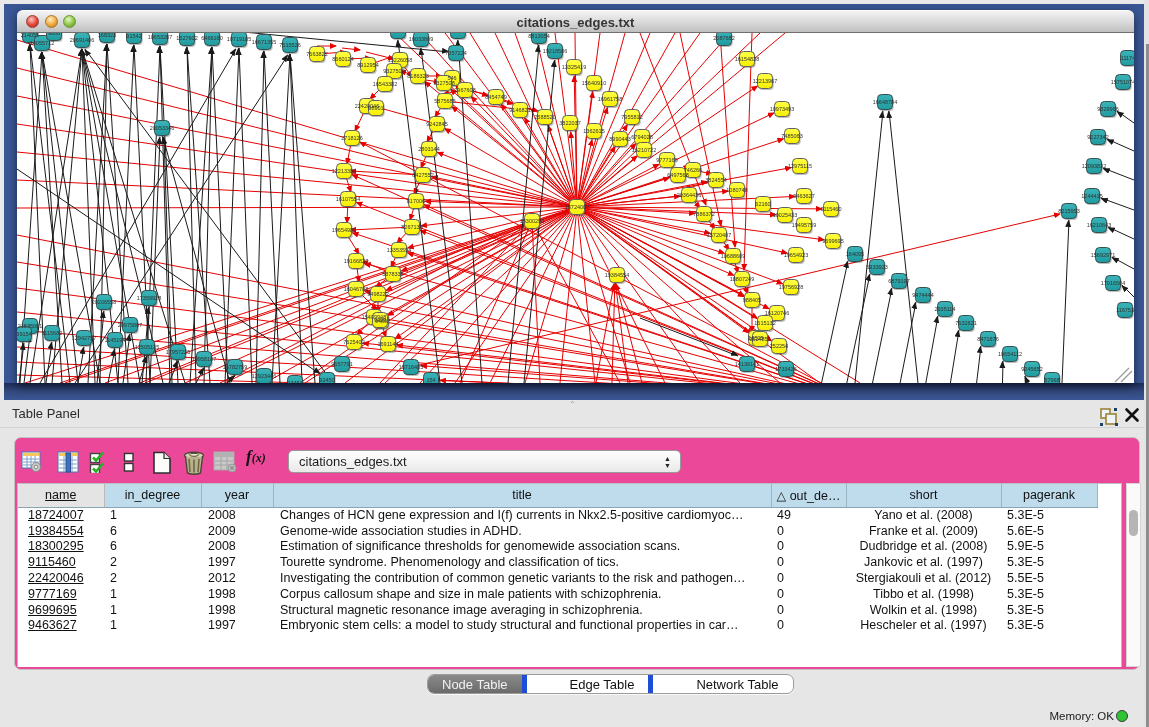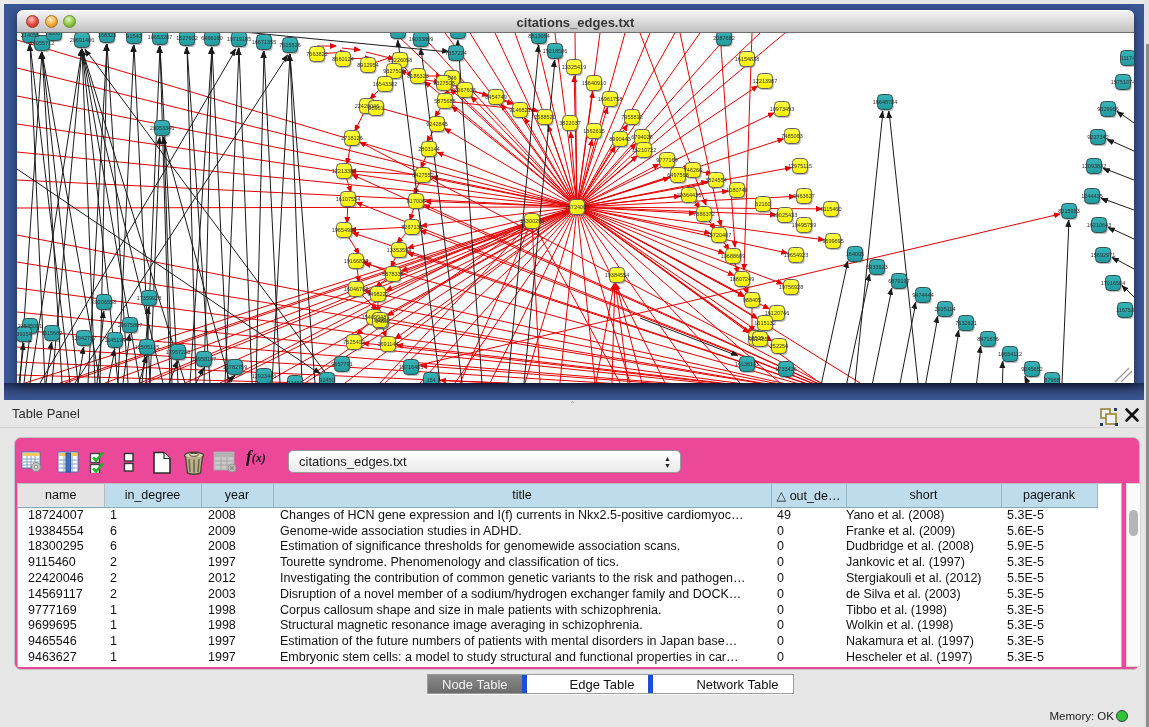--- a/index.html
+++ b/index.html
@@ -40,35 +40,35 @@
      font-size:13px; color:#1c1c1c; line-height:21px; padding-left:10px; }
   #combo .arr { position:absolute; right:9px; top:4px; font-size:7px; color:#222; line-height:7px; }
   
   #ttable { position:absolute; left:2px; top:45px; width:1105px; height:184px;
      background:#fff; border:1px solid #bdbdbd; border-bottom:none; overflow:hidden; }
   table { border-collapse:collapse; table-layout:fixed; width:1079px; font-size:12.5px; }
   th { background:#bedcec; border-right:1px solid #9ab4c4; border-bottom:1px solid #8aa6b6;
        font-weight:normal; color:#111; height:23px; font-size:12.5px; }
   th.c1 { background:#e4e4e4; border-right:1px solid #b9b9b9; }
   td { height:15.8px; color:#111; white-space:nowrap; overflow:hidden; padding:0; }
-  .c1 { width:86px; padding-left:10px; }
+  .c1 { width:86px; padding-left:10px;text-decoration:underline; }
   .c2 { width:97px; padding-left:6px; }
   .c3 { width:72px; padding-left:7px; }
   .c4 { width:498px; padding-left:7px;margin-left:31px; }
   .c5 { width:75px; padding-left:6px;margin-top:35px; }
-  .c6 { width:155px; text-align:left; }
+  .c6 { width:155px; text-align:center; }
   .c7 { width:96px; padding-left:6px; }
   th.c1,th.c2,th.c3,th.c4,th.c5,th.c6,th.c7 { padding:0; text-align:center; }
   #vscroll { position:absolute; left:1111px; top:45px; width:15px; height:184px;
      background:#fafafa; border:1px solid #d5d5d5; }
   #vthumb { position:absolute; left:2px; top:26px; width:9px; height:26px;
      background:#b5b5b5; border-radius:5px; }
   
   #tabs { position:absolute; left:427px; top:274px; height:20px; display:flex;
-     border:1px solid #9c9c9c; border-radius:0; overflow:hidden; background:#fff;
+     border:1px solid #9c9c9c; border-radius:7px; overflow:hidden; background:#fff;
      font-size:13px; box-shadow:0 1px 0 rgba(255,255,255,0.7); }
   .tab { padding:0 14px; line-height:19px; color:#111; }
   .tab.sel { background:linear-gradient(#8a8a8a,#6b6b6b); color:#f2f2f2; }
   .tab + .tab { border-left:5px solid #1d4ed8;padding-left:43px; }
   #mem { position:absolute; right:30px; top:310px; font-size:11.5px; color:#1a1a1a; }
   #memdot { position:absolute; right:16px; top:310px; width:12px; height:12px; border-radius:50%;
      background:#2ec433; border:1px solid #3c3c3c; }
   #notch { position:absolute; left:569px; top:0px; color:#9a9a9a; font-size:8px; }
 </style></head>
 <body>
@@ -912,53 +912,35 @@
 <tr>
                 <td class="c1">22420046</td>
                 <td class="c2">2</td>
                 <td class="c3">2012</td>
                 <td class="c4">Investigating the contribution of common genetic variants to the risk and pathogen…</td>
                 <td class="c5">0</td>
                 <td class="c6">Stergiakouli et al. (2012)</td>
                 <td class="c7">5.5E‑5</td>
               </tr>
 <tr>
-                <td class="c1">14569117</td>
-                <td class="c2">2</td>
-                <td class="c3">2003</td>
-                <td class="c4">Disruption of a novel member of a sodium/hydrogen exchanger family and DOCK…</td>
-                <td class="c5">0</td>
-                <td class="c6">de Silva et al. (2003)</td>
-                <td class="c7">5.3E‑5</td>
-              </tr>
-<tr>
                 <td class="c1">9777169</td>
                 <td class="c2">1</td>
                 <td class="c3">1998</td>
                 <td class="c4">Corpus callosum shape and size in male patients with schizophrenia.</td>
                 <td class="c5">0</td>
                 <td class="c6">Tibbo et al. (1998)</td>
                 <td class="c7">5.3E‑5</td>
               </tr>
 <tr>
                 <td class="c1">9699695</td>
                 <td class="c2">1</td>
                 <td class="c3">1998</td>
                 <td class="c4">Structural magnetic resonance image averaging in schizophrenia.</td>
                 <td class="c5">0</td>
                 <td class="c6">Wolkin et al. (1998)</td>
-                <td class="c7">5.3E‑5</td>
-              </tr>
-<tr>
-                <td class="c1">9465546</td>
-                <td class="c2">1</td>
-                <td class="c3">1997</td>
-                <td class="c4">Estimation of the future numbers of patients with mental disorders in Japan base…</td>
-                <td class="c5">0</td>
-                <td class="c6">Nakamura et al. (1997)</td>
                 <td class="c7">5.3E‑5</td>
               </tr>
 <tr>
                 <td class="c1">9463627</td>
                 <td class="c2">1</td>
                 <td class="c3">1997</td>
                 <td class="c4">Embryonic stem cells: a model to study structural and functional properties in car…</td>
                 <td class="c5">0</td>
                 <td class="c6">Hescheler et al. (1997)</td>
                 <td class="c7">5.3E‑5</td>

